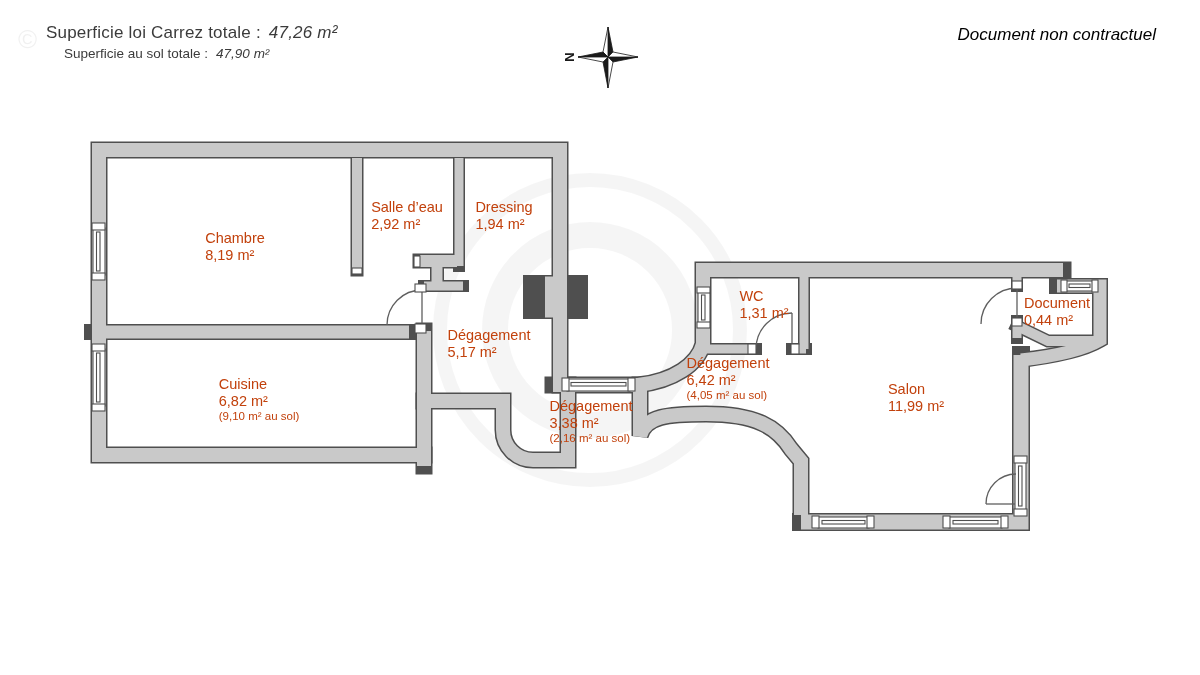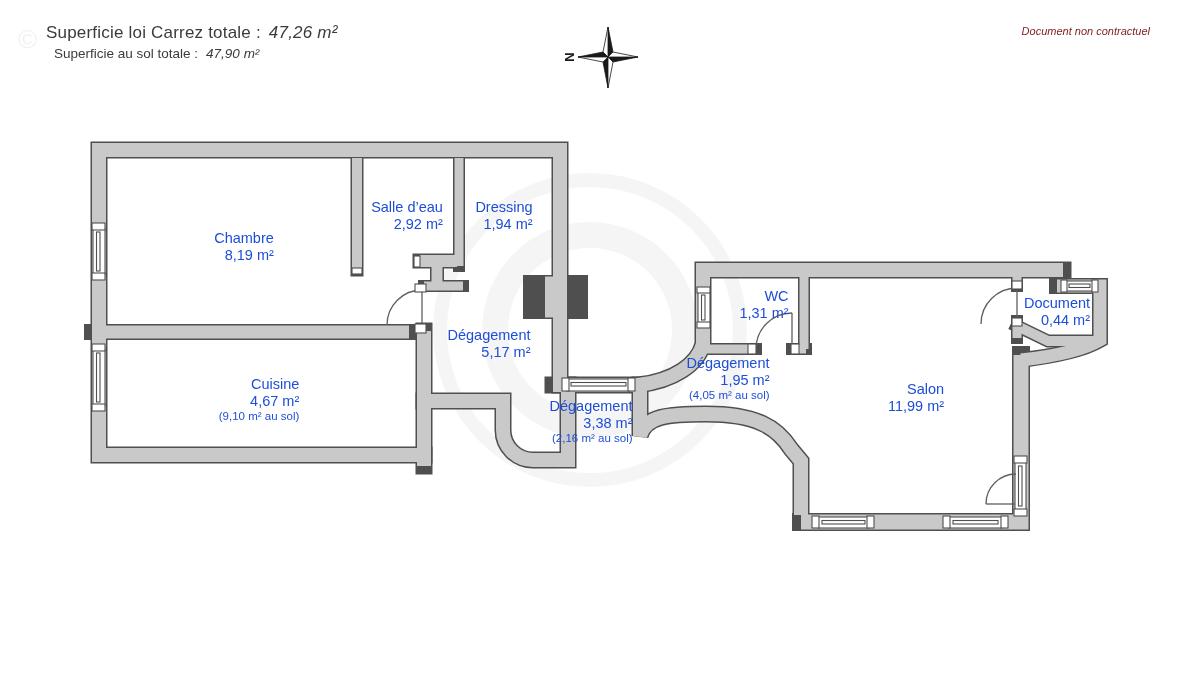--- a/index.html
+++ b/index.html
@@ -3,28 +3,28 @@
 <meta charset="utf-8">
 <style>
   html,body{margin:0;padding:0;background:#ffffff;}
   .stage{
     position:relative;width:1200px;height:675px;background:#ffffff;overflow:hidden;
     font-family:"Liberation Sans","DejaVu Sans",sans-serif;color:#3b3b3b;
   }
   .stage svg{position:absolute;left:0;top:0;}
   .hdr{position:absolute;left:46px;top:22px;line-height:1.35;}
   .hdr .l1{font-size:17px;font-weight:500;letter-spacing:.2px;}
-  .hdr .l2{font-size:13.5px;margin-left:8px;}
+  .hdr .l2{font-size:13.5px;margin-left:18px;}
   .hdr .val{margin-left:8px;font-style:italic;}
   .disclaimer{
-    position:absolute;right:50px;top:25px;font-size:11px;font-style:italic;color:#7f1d1d;
+    position:absolute;right:44px;top:25px;font-size:17px;font-style:italic;color:#000000;
   }
   .room-label{
-    position:absolute;transform:translate(-50%,-50%);text-align:right;
-    font-size:14.5px;line-height:16.5px;color:#1d4ed8;white-space:nowrap;
+    position:absolute;transform:translate(-50%,-50%);text-align:left;
+    font-size:14.5px;line-height:16.5px;color:#c2410c;white-space:nowrap;
   }
   .room-label .sol{font-size:11.5px;line-height:14px;}
   .wm{position:absolute;left:18px;top:24px;font-size:26px;color:rgba(0,0,0,.06);}
 </style>
 </head>
 <body>
 
 <div class="stage">
 
   <svg width="1200" height="675" viewBox="0 0 1200 675">
@@ -209,49 +209,49 @@
   <div class="hdr">
     <div class="l1">
       <span>Superficie loi Carrez totale :</span><span class="val">47,26 m²</span>
     </div>
     <div class="l2">
       <span>Superficie au sol totale :</span><span class="val">47,90 m²</span>
     </div>
   </div>
   <div class="disclaimer">Document non contractuel</div>
 
-  <div class="room-label" style="left:244px;top:246px">
+  <div class="room-label" style="left:235px;top:246px">
     <div>Chambre</div>
       <div>8,19 m²</div>
   </div>
   <div class="room-label" style="left:407px;top:215px">
     <div>Salle d’eau</div>
       <div>2,92 m²</div>
   </div>
   <div class="room-label" style="left:504px;top:215px">
     <div>Dressing</div>
       <div>1,94 m²</div>
   </div>
   <div class="room-label" style="left:489px;top:343px">
     <div>Dégagement</div>
       <div>5,17 m²</div>
   </div>
   <div class="room-label" style="left:259px;top:399px">
     <div>Cuisine</div>
-      <div>4,67 m²</div>
+      <div>6,82 m²</div>
     <div class="sol">(9,10 m² au sol)</div>
   </div>
   <div class="room-label" style="left:591px;top:421px">
     <div>Dégagement</div>
       <div>3,38 m²</div>
     <div class="sol">(2,16 m² au sol)</div>
   </div>
   <div class="room-label" style="left:728px;top:378px">
     <div>Dégagement</div>
-      <div>1,95 m²</div>
+      <div>6,42 m²</div>
     <div class="sol">(4,05 m² au sol)</div>
   </div>
   <div class="room-label" style="left:764px;top:304px">
     <div>WC</div>
       <div>1,31 m²</div>
   </div>
   <div class="room-label" style="left:916px;top:397px">
     <div>Salon</div>
       <div>11,99 m²</div>
   </div>

